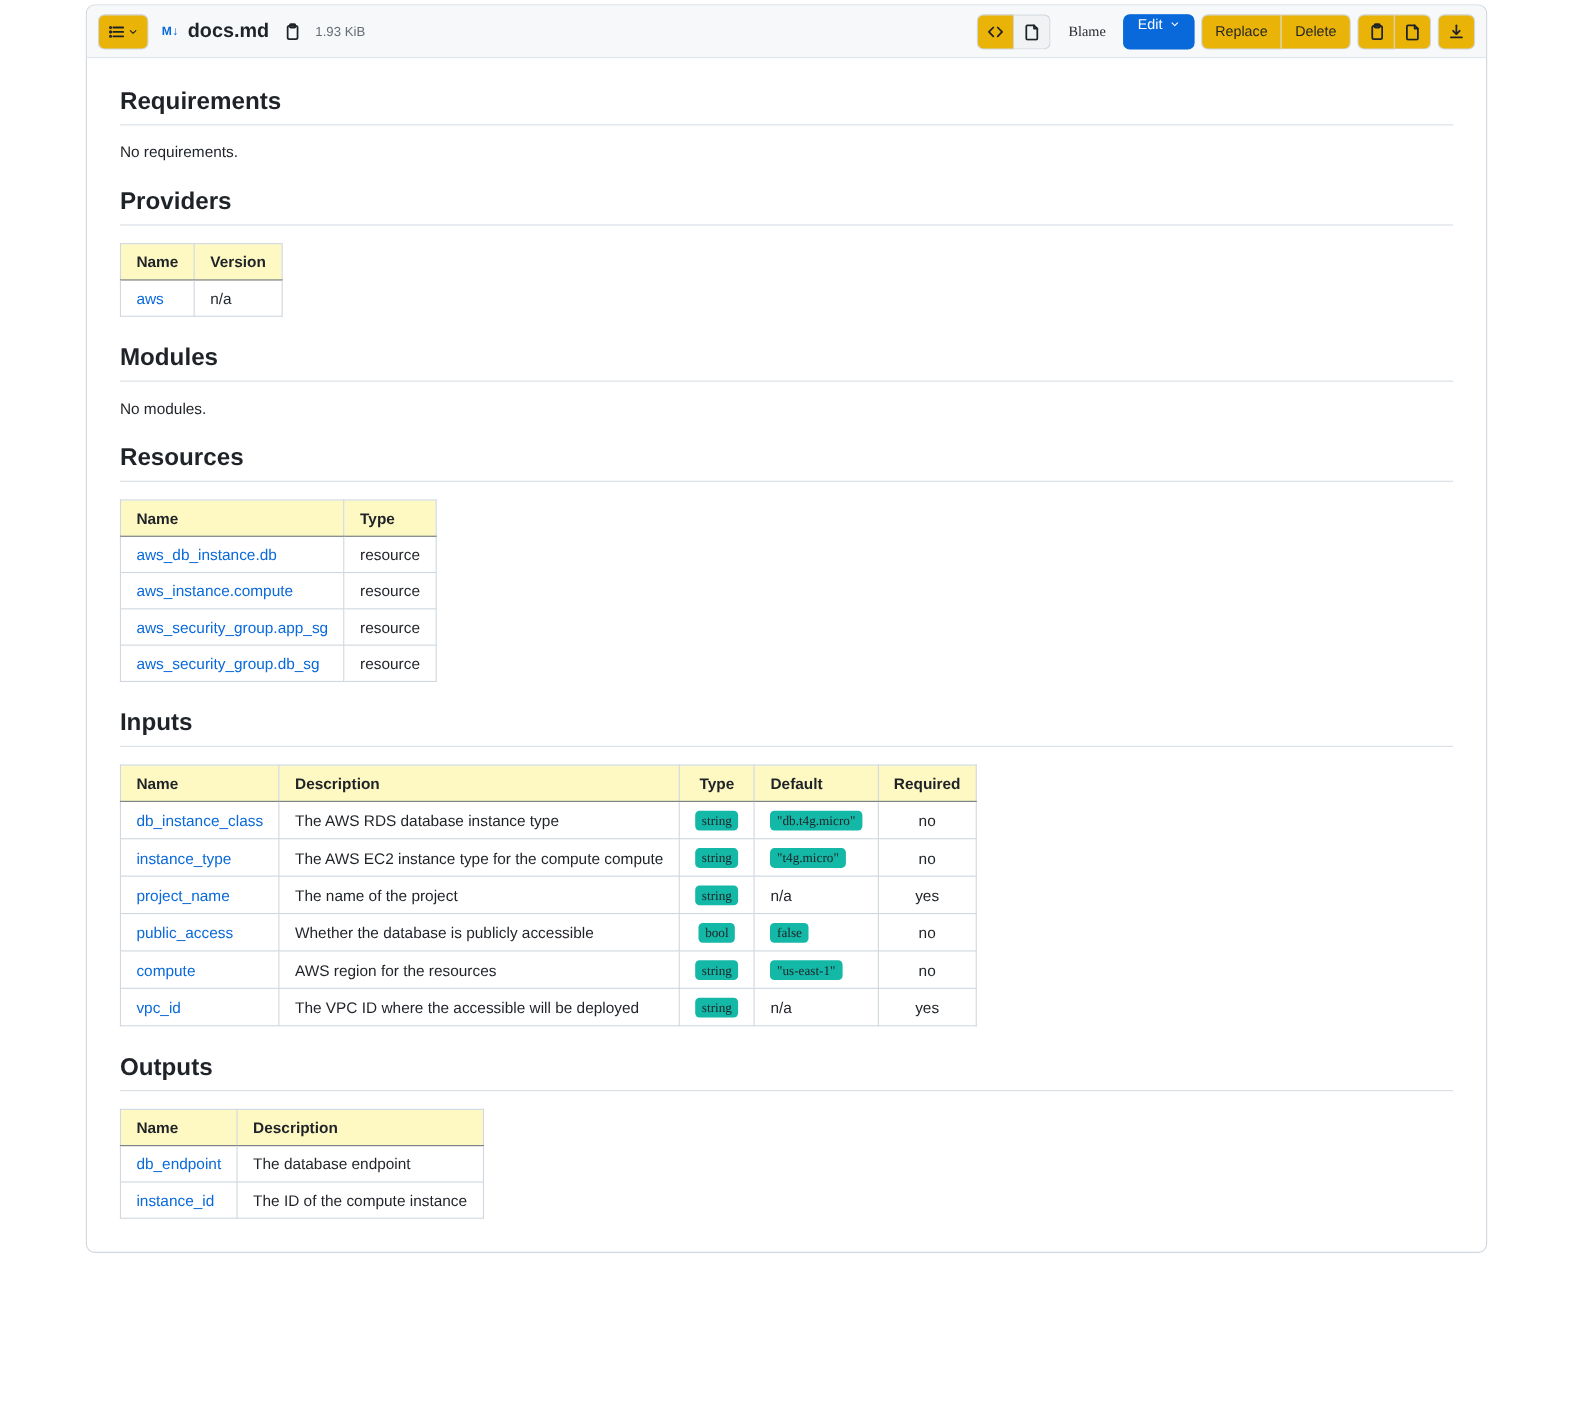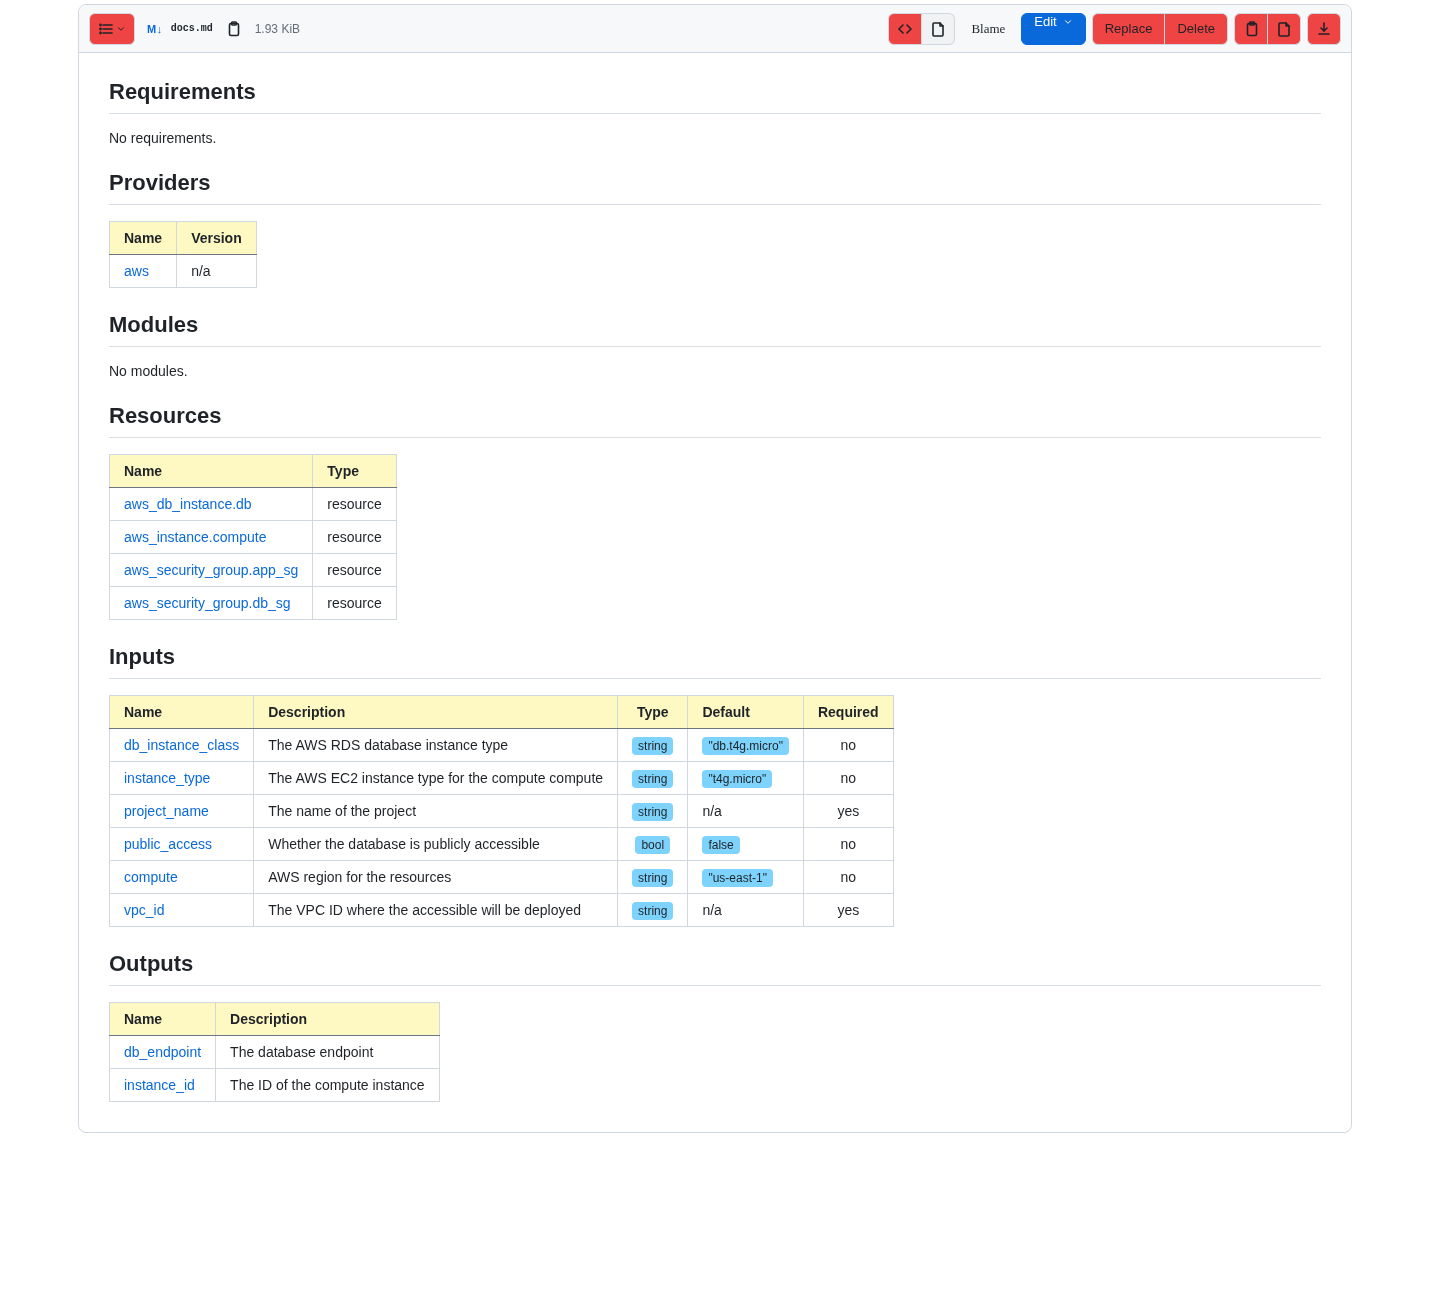--- a/index.html
+++ b/index.html
@@ -35,21 +35,21 @@
   .btn-group { display: inline-flex; }
   .btn-group .sq-btn:first-child { border-top-right-radius: 0; border-bottom-right-radius: 0; }
   .btn-group .sq-btn:last-child  { border-top-left-radius: 0; border-bottom-left-radius: 0; border-left: 0; }
   .sq-btn {
     height: 32px;
     min-width: 32px;
     padding: 0 8px;
     display: inline-flex;
     align-items: center;
     justify-content: center;
-    background: #ef4444;
+    background: #eab308;
     border: 1px solid #d0d7de;
     border-radius: 6px;
     color: #1f2328;
     cursor: pointer;
     font-size: 13px;
   }
   .sq-btn.active { background: #f0f2f4; }
   .ghost-btn {
     height: 32px;
     padding: 0 10px;
@@ -76,21 +76,21 @@
     cursor: pointer;
     font-size: 13px;
   }
   .file-icon {
     color: #0969da;
     font-weight: 700;
     font-size: 11px;
     letter-spacing: 0.5px;
     padding-left: 6px;
   }
-  .file-name { font-weight: 600; font-size: 10px; padding: 0 2px; font-family: Liberation Mono, monospace; }
+  .file-name { font-weight: 600; font-size: 18px; padding: 0 2px; }
   .file-size { color: #656d76; font-size: 12px; padding-left: 4px; }
   .icon-sm { width: 16px; height: 16px; display: inline-block; }
   .icon { stroke: currentColor; fill: none; stroke-width: 1.6; stroke-linecap: round; stroke-linejoin: round; }
   
   .content {
     padding: 16px 30px 30px 30px;
   }
   h2.section-title {
     font-size: 22px;
     font-weight: 600;
@@ -115,24 +115,24 @@
     vertical-align: middle;
   }
   table.doc-table thead th {
     background: #fef9c3;
     font-weight: 600;
   }
   table.doc-table thead tr { border-bottom: 1px solid #6e7781; }
   table.doc-table thead th { border-bottom-color: #6e7781; }
   a.link { color: #0969da; text-decoration: none; }
   code.inline {
-    background: #7dd3fc;
+    background: #14b8a6;
     border-radius: 4px;
     padding: 2px 6px;
-    font-family: Liberation Sans, sans-serif;
+    font-family: Liberation Serif, serif;
     font-size: 12px;
   }
   .center { text-align: center !important; }
 </style>
 </head>
 <body>
 
 <div class="page-wrap">
   <div class="file-card">
 

